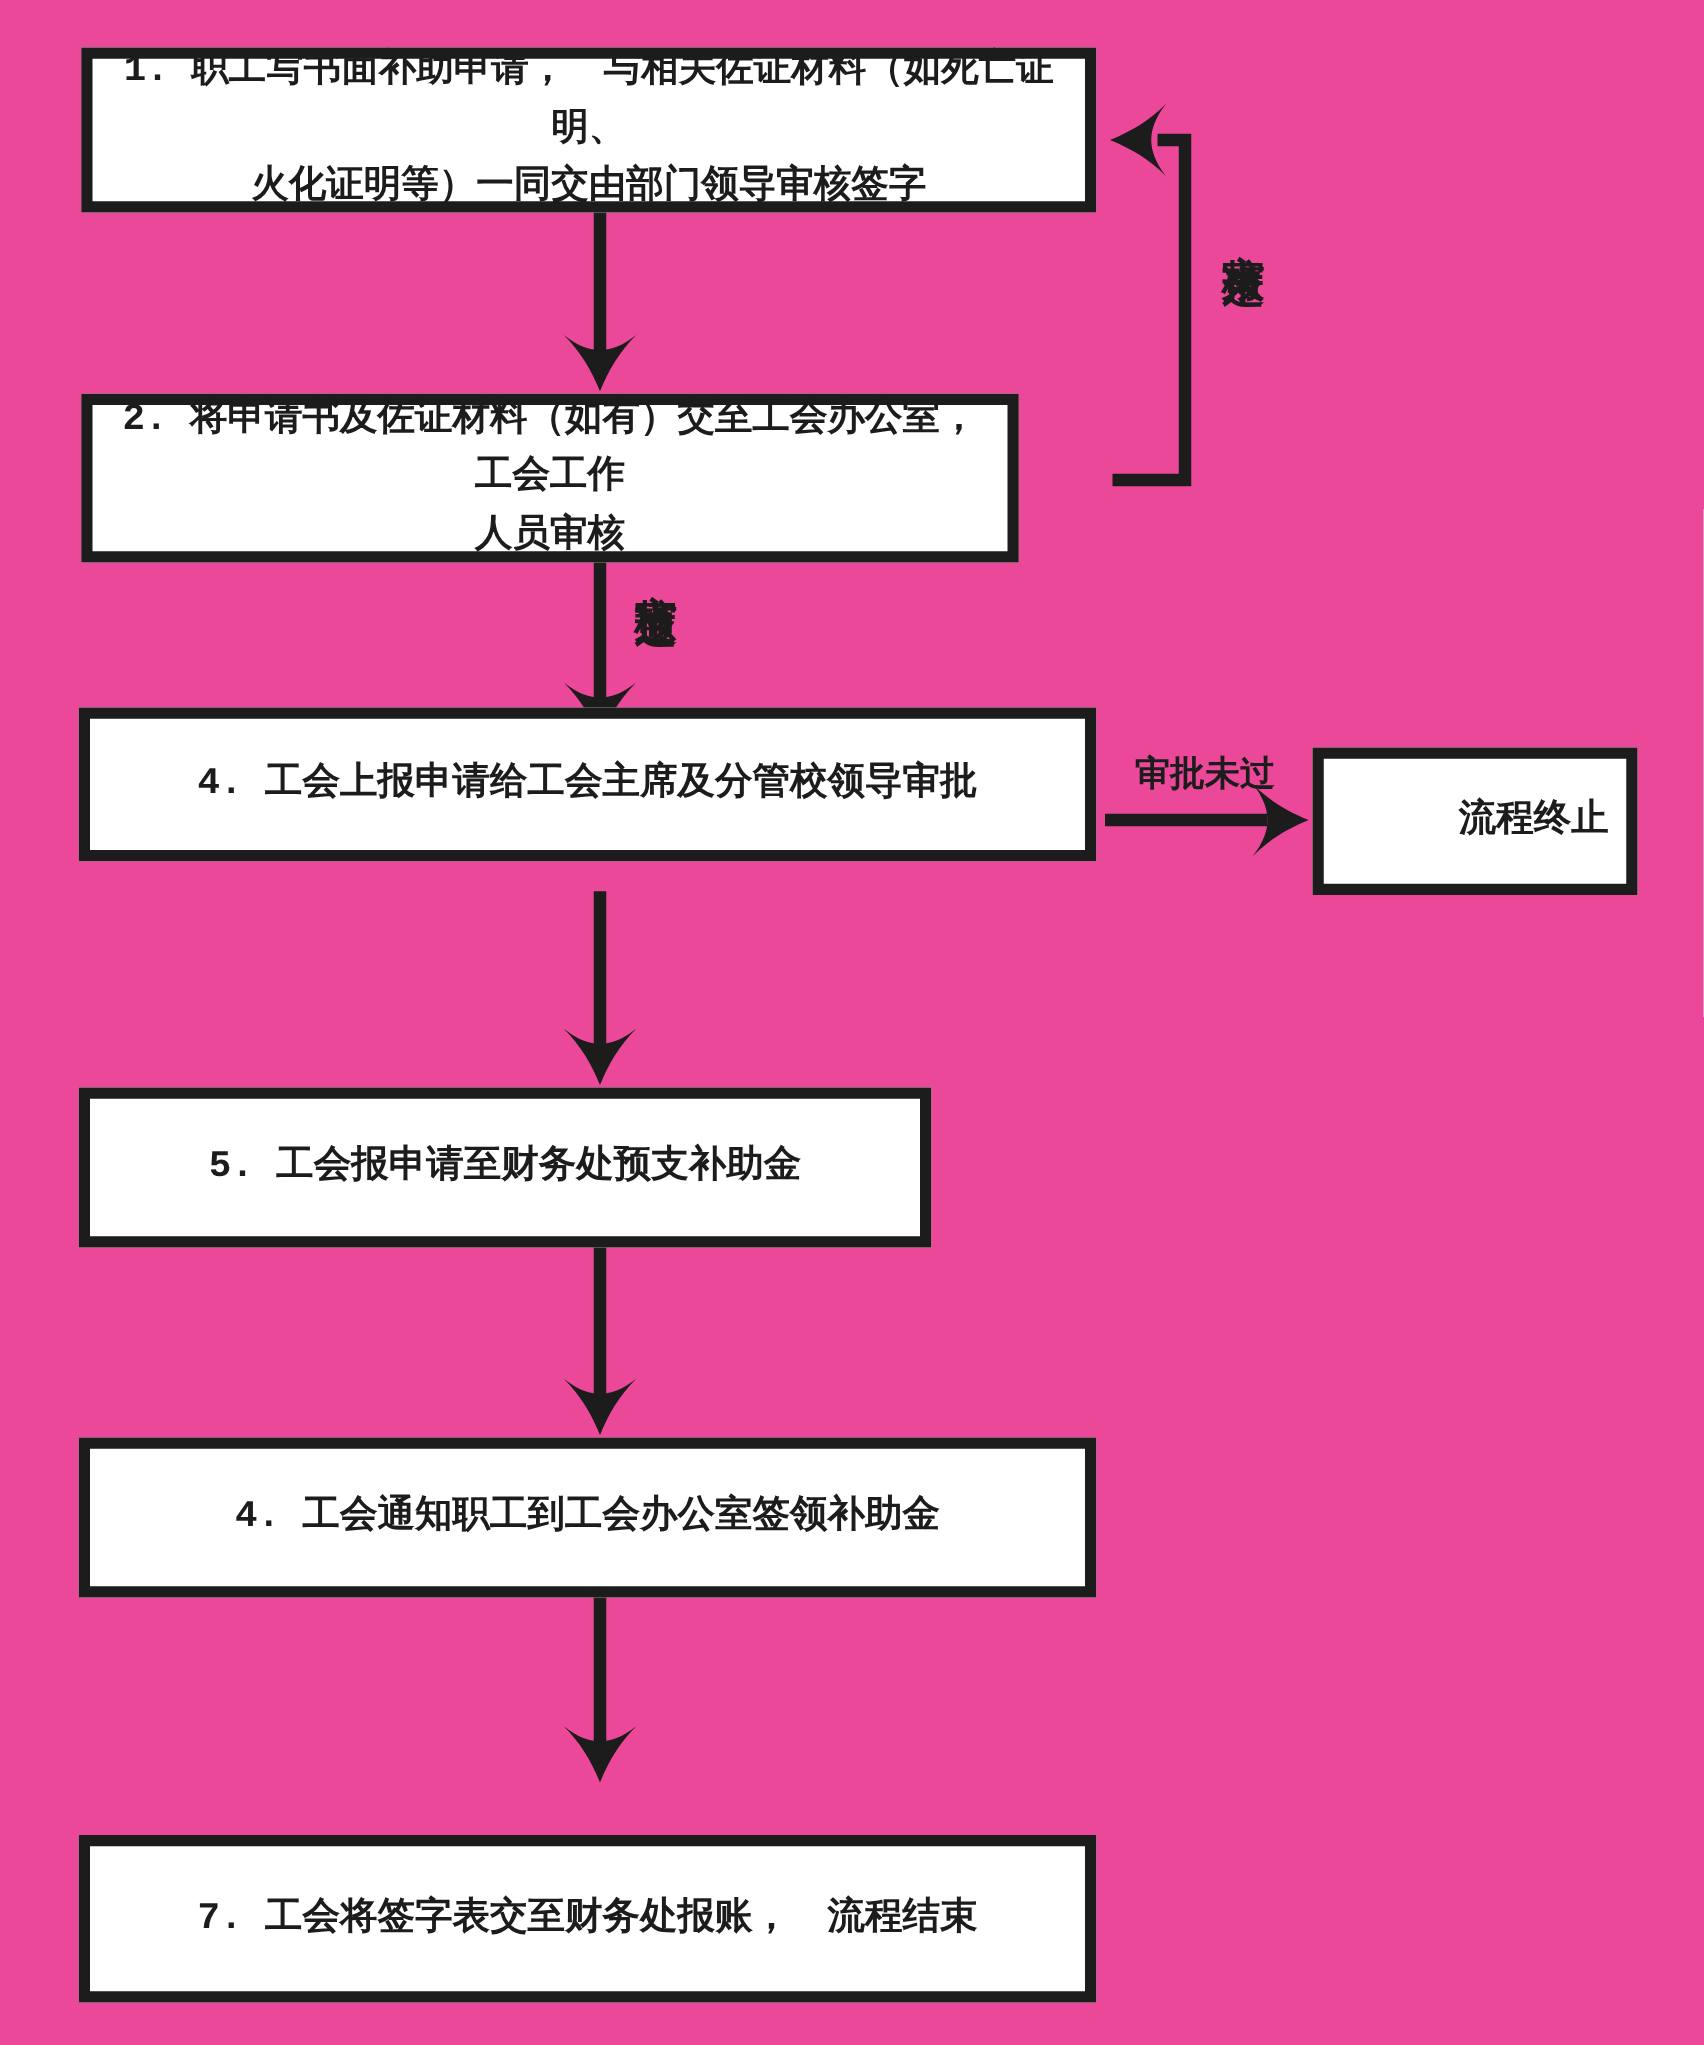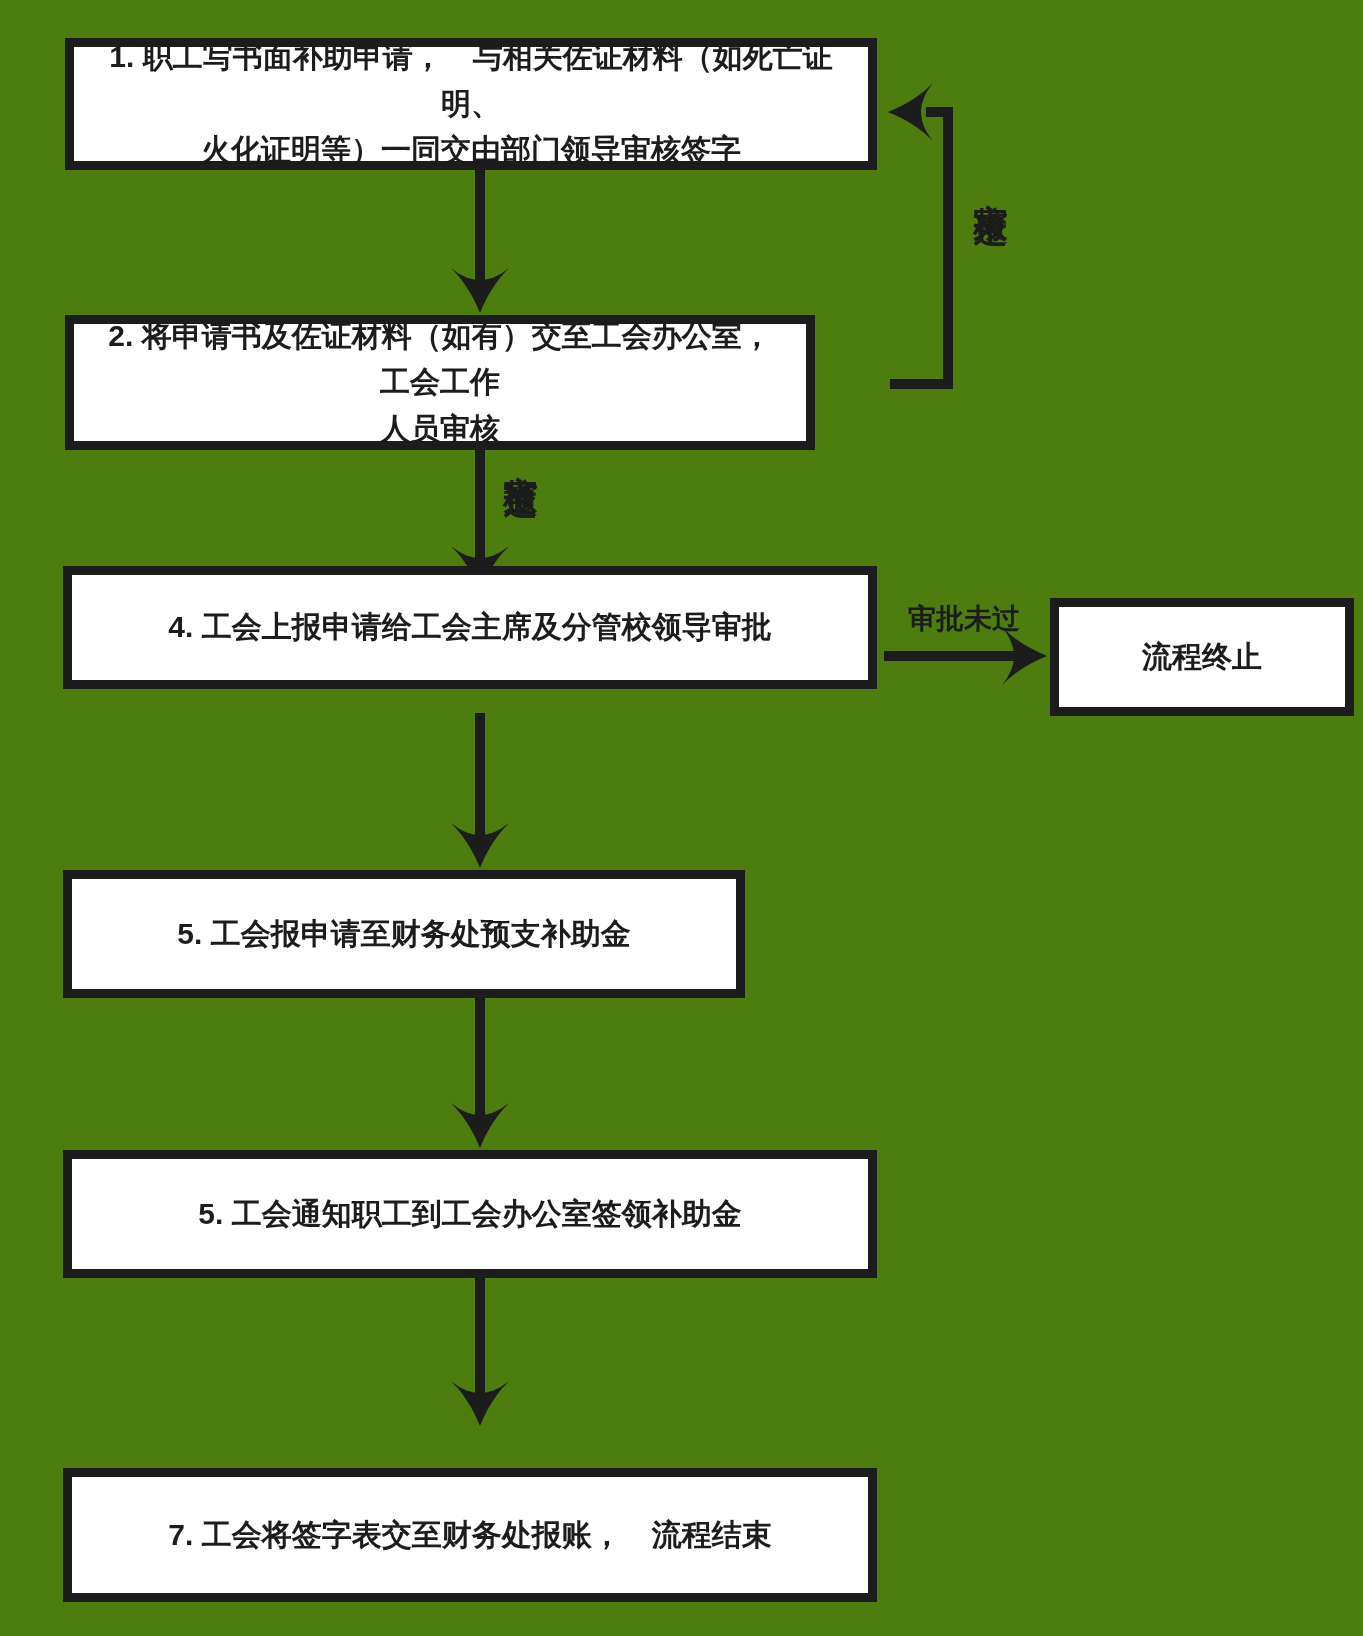--- a/index.html
+++ b/index.html
@@ -4,22 +4,22 @@
 <style>
   html, body {
     margin: 0;
     padding: 0;
     background: #ffffff;
   }
   .canvas {
     position: relative;
     width: 1363px;
     height: 1636px;
-    background: #4d7c0f;
-    font-family: Liberation Sans, sans-serif;
+    background: #ec4899;
+    font-family: Liberation Mono, monospace;
     color: #1c1c1c;
     overflow: hidden;
   }
   .connectors {
     position: absolute;
     left: 0;
     top: 0;
     width: 1363px;
     height: 1636px;
   }
@@ -37,21 +37,21 @@
     line-height: 1.55;
     white-space: pre-line;
     padding: 0 14px;
   }
   .box-step1 { left: 65px;  top: 38px;   width: 812px; height: 132px; }
   .box-step2 { left: 65px;  top: 315px;  width: 750px; height: 135px; }
   .box-step4 { left: 63px;  top: 566px;  width: 814px; height: 123px; }
   .box-step5 { left: 63px;  top: 870px;  width: 682px; height: 128px; }
   .box-step6 { left: 63px;  top: 1150px; width: 814px; height: 128px; }
   .box-step7 { left: 63px;  top: 1468px; width: 814px; height: 134px; }
-  .box-terminate { left: 1050px; top: 598px; width: 304px; height: 118px; }
+  .box-terminate { left: 1050px; top: 598px; width: 260px; height: 118px; justify-content: flex-end; }
 
   .edge-label {
     position: absolute;
     font-weight: 700;
     color: #1c1c1c;
   }
   .edge-label.vertical {
     writing-mode: vertical-rl;
     text-orientation: upright;
     font-size: 34px;
@@ -115,21 +115,21 @@
 
   <div class="flow-box box-step4">
     <span>4. 工会上报申请给工会主席及分管校领导审批</span>
   </div>
 
   <div class="flow-box box-step5">
     <span>5. 工会报申请至财务处预支补助金</span>
   </div>
 
   <div class="flow-box box-step6">
-    <span>5. 工会通知职工到工会办公室签领补助金</span>
+    <span>4. 工会通知职工到工会办公室签领补助金</span>
   </div>
 
   <div class="flow-box box-step7">
     <span>7. 工会将签字表交至财务处报账，　流程结束</span>
   </div>
 
   <div class="flow-box box-terminate">
     <span>流程终止</span>
   </div>
 

